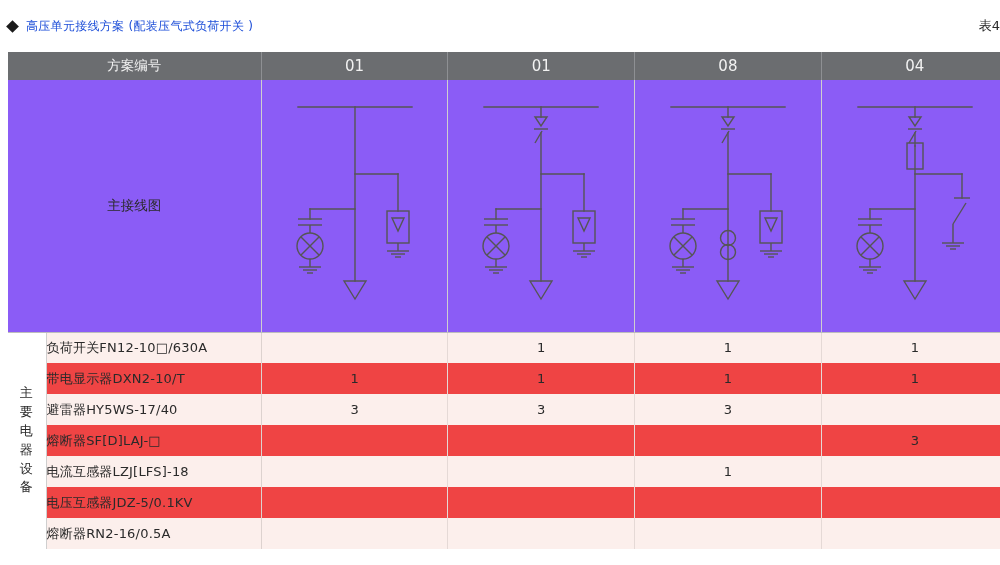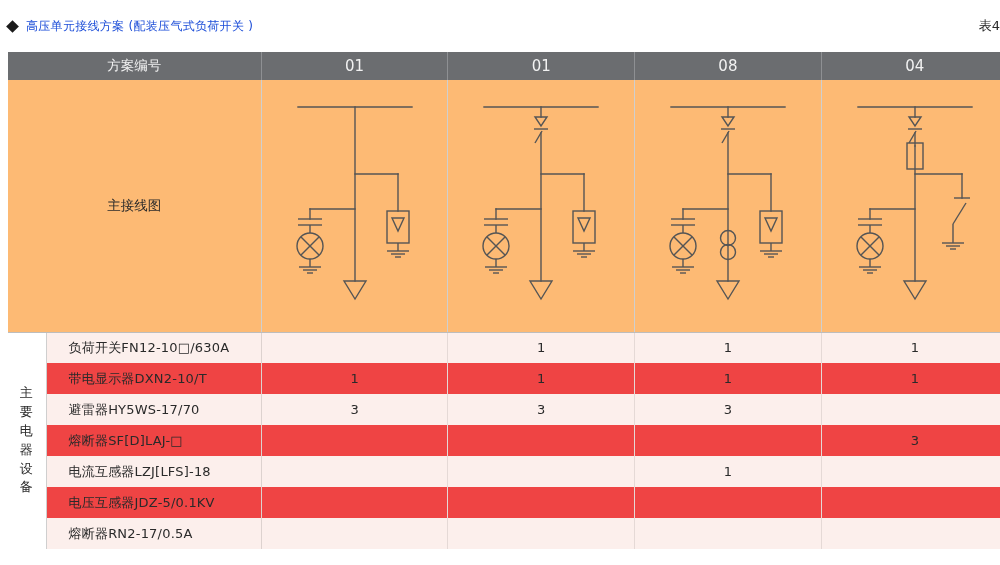--- a/index.html
+++ b/index.html
@@ -73,21 +73,21 @@
     vertical-align: middle;
     border-right: 1px solid #8e9093;
   }
   .hdr td.last { border-right: none; }
   .hdr td.hdr-name { font-size: 13.5px; }
 
   
   .diag-row td {
     height: 252px;
     vertical-align: middle;
-    background: #fdba74;
+    background: #8b5cf6;
     border-right: 1px solid #cfcfcf;
     border-bottom: 1px solid #bdbdbd;
   }
   .diag-row td.last { border-right: none; }
   .diag-label {
     text-align: center;
     font-size: 13.5px;
     color: #2a2a2a;
     border-right: 1px solid #cfcfcf;
   }
@@ -99,21 +99,20 @@
     height: 31px;
     font-size: 13px;
     color: #2a2a2a;
     vertical-align: middle;
     border-right: 1px solid #e5d9d6;
   }
   .drow td.last { border-right: none; }
   .drow.pink td { background: #fcefec; }
   .drow.white td { background: #ef4444; }
   .drow td.name {
-    padding-left: 22px;
     text-align: left;
     letter-spacing: .2px;
     border-right: 1px solid #ddd2cf;
   }
   .drow td.val { text-align: center; }
 
   
   .vlabel {
     background: #ffffff !important;
     text-align: center;
@@ -360,21 +359,21 @@
 
     <tr class="drow white">
       <td class="name">带电显示器DXN2-10/T</td>
       <td class="val">1</td>
       <td class="val">1</td>
       <td class="val">1</td>
       <td class="val last">1</td>
     </tr>
 
     <tr class="drow pink">
-      <td class="name">避雷器HY5WS-17/70</td>
+      <td class="name">避雷器HY5WS-17/40</td>
       <td class="val">3</td>
       <td class="val">3</td>
       <td class="val">3</td>
       <td class="val last"></td>
     </tr>
 
     <tr class="drow white">
       <td class="name">熔断器SF[D]LAJ-□</td>
       <td class="val"></td>
       <td class="val"></td>
@@ -392,21 +391,21 @@
 
     <tr class="drow white">
       <td class="name">电压互感器JDZ-5/0.1KV</td>
       <td class="val"></td>
       <td class="val"></td>
       <td class="val"></td>
       <td class="val last"></td>
     </tr>
 
     <tr class="drow pink">
-      <td class="name">熔断器RN2-17/0.5A</td>
+      <td class="name">熔断器RN2-16/0.5A</td>
       <td class="val"></td>
       <td class="val"></td>
       <td class="val"></td>
       <td class="val last"></td>
     </tr>
 
   </tbody>
     </table>
 </div>
 

